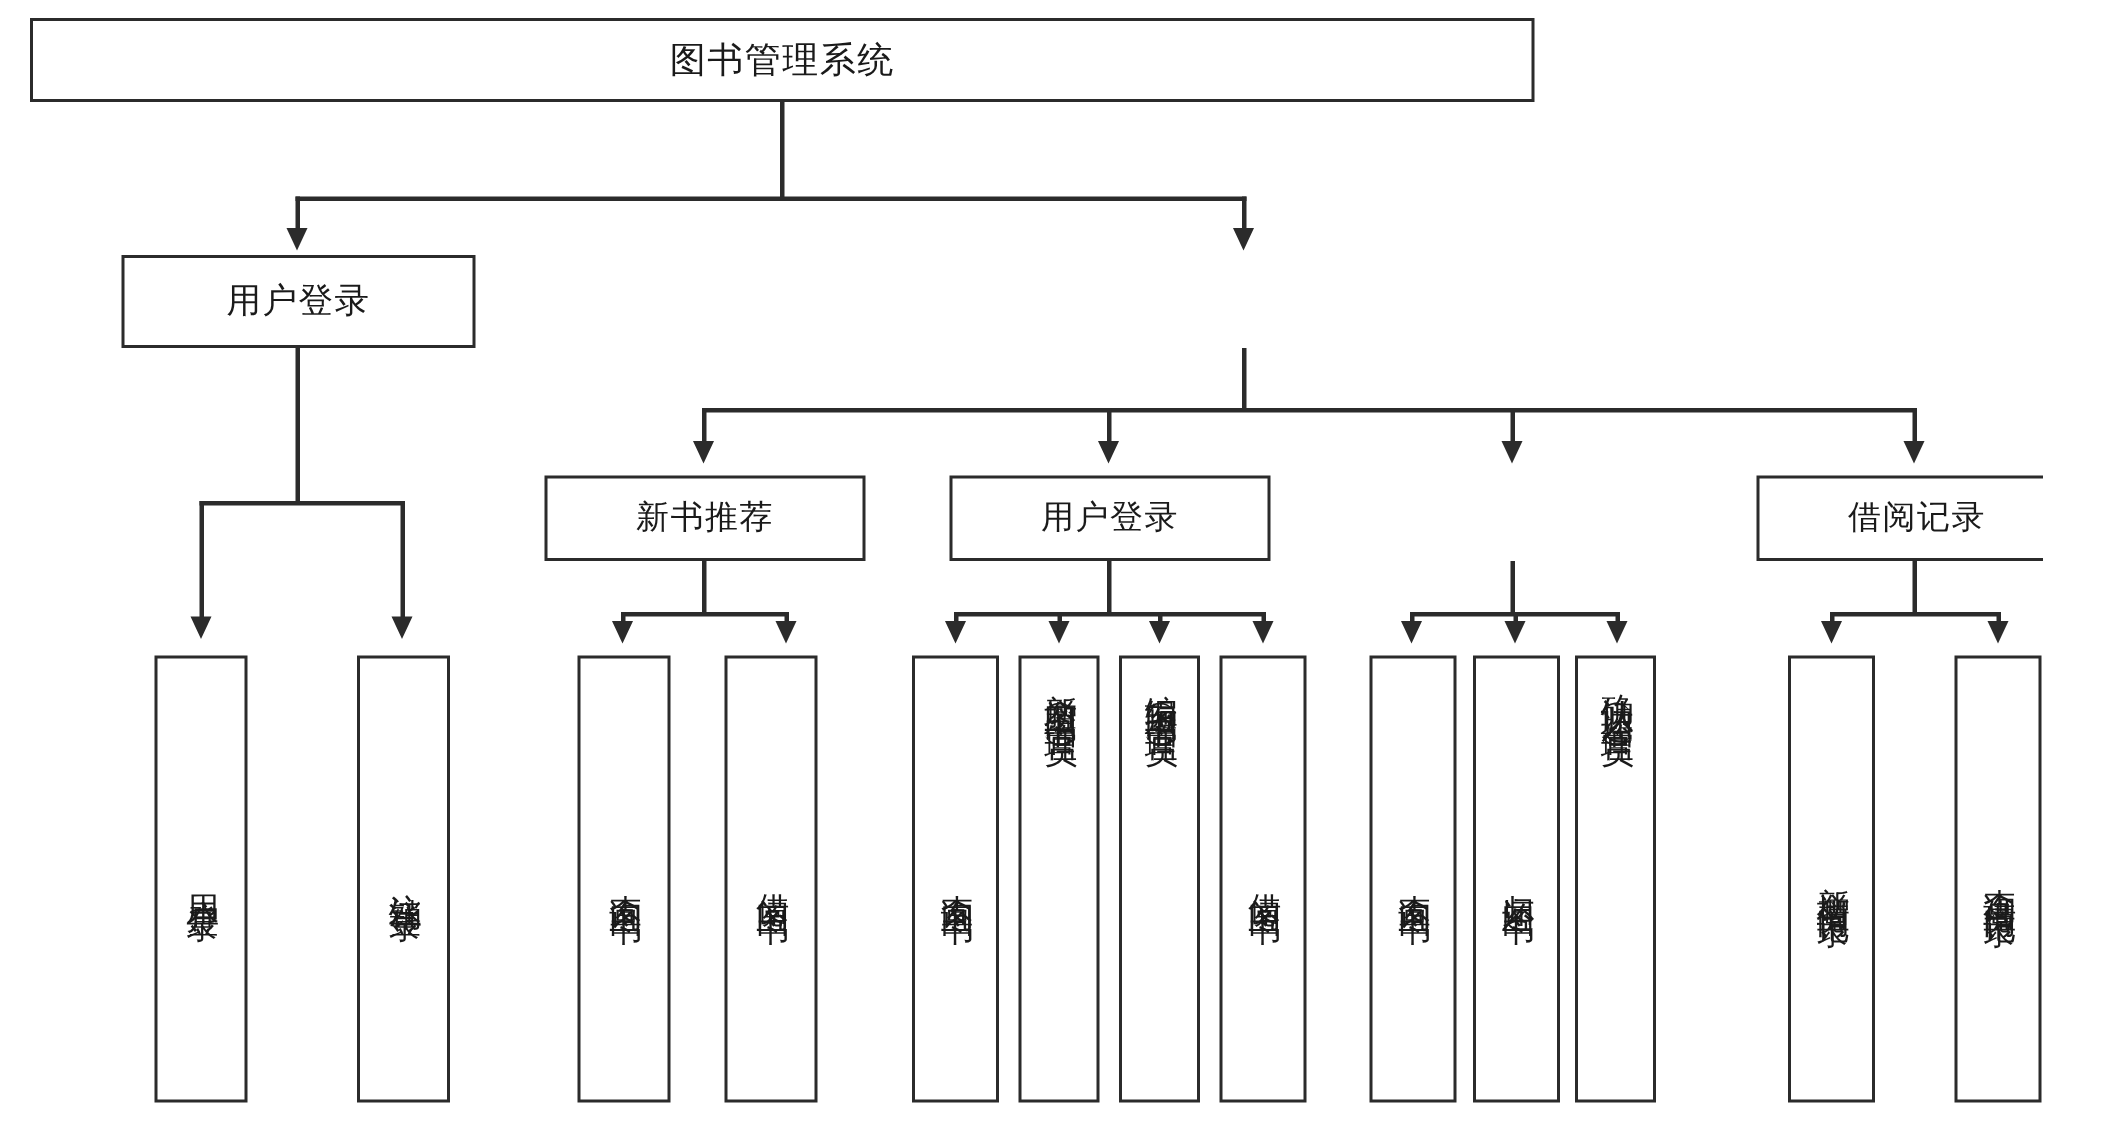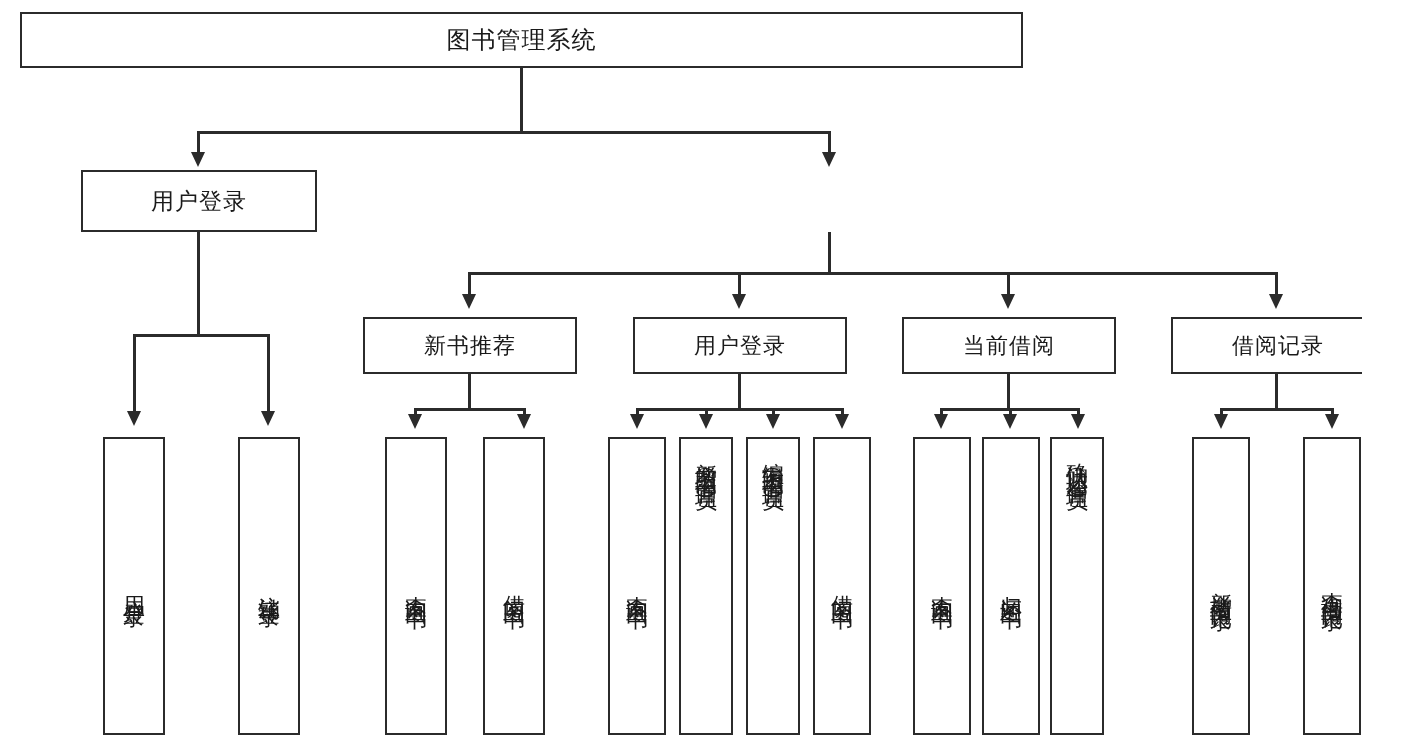--- a/index.html
+++ b/index.html
@@ -118,21 +118,20 @@
   <div class="ln vline" style="left:1007px;top:272px;width:3px;height:25px;"></div>
   <div class="arrow" style="left:1001px;top:294px;"></div>
 
   <div class="ln vline" style="left:1275px;top:272px;width:3px;height:25px;"></div>
   <div class="arrow" style="left:1269px;top:294px;"></div>
 
   <div class="node h lvl3" style="left:363px;top:317px;width:214px;height:57px;">新书推荐</div>
 
   <div class="node h lvl3" style="left:633px;top:317px;width:214px;height:57px;">用户登录</div>
 
-  <div class="node h lvl3" style="left:902px;top:317px;width:214px;height:57px;">当前借阅</div>
 
   <div class="node h lvl3" style="left:1171px;top:317px;width:214px;height:57px;">借阅记录</div>
 
   <div class="ln vline" style="left:468px;top:374px;width:3px;height:36px;"></div>
   <div class="ln hline" style="left:414px;top:408px;width:112px;height:3px;"></div>
   <div class="ln vline" style="left:414px;top:408px;width:3px;height:8px;"></div>
   <div class="arrow" style="left:408px;top:414px;"></div>
   <div class="ln vline" style="left:523px;top:408px;width:3px;height:8px;"></div>
   <div class="arrow" style="left:517px;top:414px;"></div>
 

